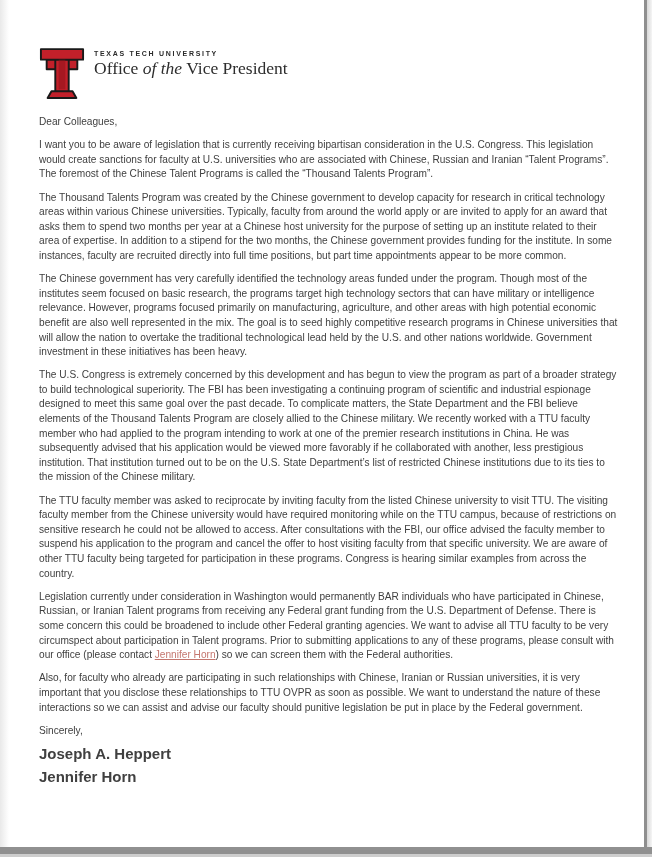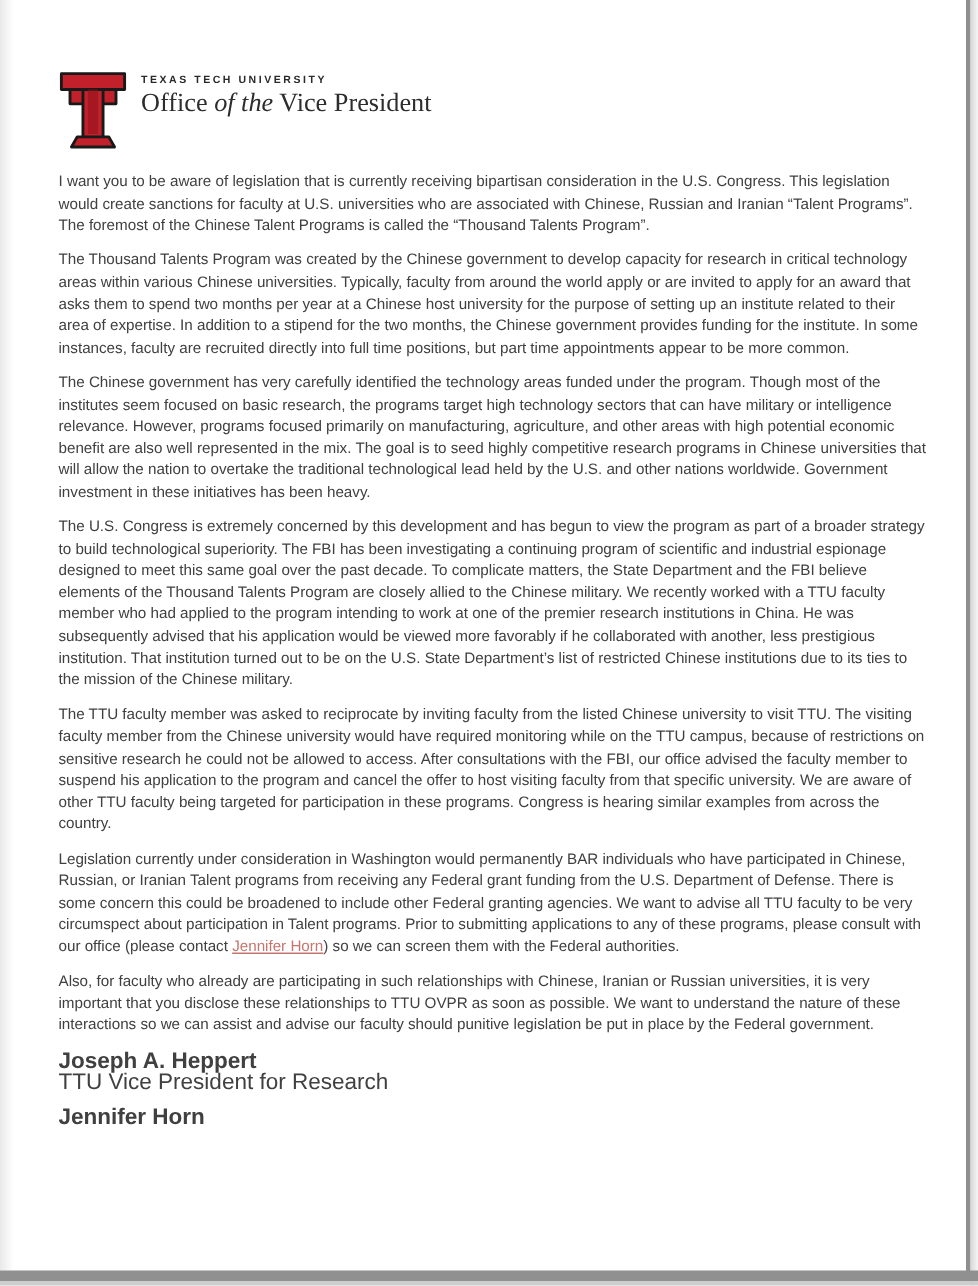--- a/index.html
+++ b/index.html
@@ -79,35 +79,36 @@
         </g>
         <rect x="20.5" y="13" width="7" height="31" fill="#8f1219" stroke="none" opacity="0.55"></rect>
       </svg>
       <div class="mast-text">
         <div class="university">TEXAS TECH UNIVERSITY</div>
         <div class="office-line"><span>Office </span><span class="it">of the</span><span> Vice President</span></div>
       </div>
     </div>
 
     <div class="body-text">
+      <p class="salutation">Dear Colleagues,</p>
 
       <p class="para">I want you to be aware of legislation that is currently receiving bipartisan consideration in the U.S. Congress. This legislation would create sanctions for faculty at U.S. universities who are associated with Chinese, Russian and Iranian “Talent Programs”. The foremost of the Chinese Talent Programs is called the “Thousand Talents Program”.</p>
       <p class="para">The Thousand Talents Program was created by the Chinese government to develop capacity for research in critical technology areas within various Chinese universities. Typically, faculty from around the world apply or are invited to apply for an award that asks them to spend two months per year at a Chinese host university for the purpose of setting up an institute related to their area of expertise. In addition to a stipend for the two months, the Chinese government provides funding for the institute. In some instances, faculty are recruited directly into full time positions, but part time appointments appear to be more common.</p>
       <p class="para">The Chinese government has very carefully identified the technology areas funded under the program. Though most of the institutes seem focused on basic research, the programs target high technology sectors that can have military or intelligence relevance. However, programs focused primarily on manufacturing, agriculture, and other areas with high potential economic benefit are also well represented in the mix. The goal is to seed highly competitive research programs in Chinese universities that will allow the nation to overtake the traditional technological lead held by the U.S. and other nations worldwide. Government investment in these initiatives has been heavy.</p>
       <p class="para">The U.S. Congress is extremely concerned by this development and has begun to view the program as part of a broader strategy to build technological superiority. The FBI has been investigating a continuing program of scientific and industrial espionage designed to meet this same goal over the past decade. To complicate matters, the State Department and the FBI believe elements of the Thousand Talents Program are closely allied to the Chinese military. We recently worked with a TTU faculty member who had applied to the program intending to work at one of the premier research institutions in China. He was subsequently advised that his application would be viewed more favorably if he collaborated with another, less prestigious institution. That institution turned out to be on the U.S. State Department’s list of restricted Chinese institutions due to its ties to the mission of the Chinese military.</p>
       <p class="para">The TTU faculty member was asked to reciprocate by inviting faculty from the listed Chinese university to visit TTU. The visiting faculty member from the Chinese university would have required monitoring while on the TTU campus, because of restrictions on sensitive research he could not be allowed to access. After consultations with the FBI, our office advised the faculty member to suspend his application to the program and cancel the offer to host visiting faculty from that specific university. We are aware of other TTU faculty being targeted for participation in these programs. Congress is hearing similar examples from across the country.</p>
 
       <p class="para"><span>Legislation currently under consideration in Washington would permanently BAR individuals who have participated in Chinese, Russian, or Iranian Talent programs from receiving any Federal grant funding from the U.S. Department of Defense. There is some concern this could be broadened to include other Federal granting agencies. We want to advise all TTU faculty to be very circumspect about participation in Talent programs. Prior to submitting applications to any of these programs, please consult with our office (please contact </span><a class="contact-link">Jennifer Horn</a><span>) so we can screen them with the Federal authorities.</span></p>
 
       <p class="para">Also, for faculty who already are participating in such relationships with Chinese, Iranian or Russian universities, it is very important that you disclose these relationships to TTU OVPR as soon as possible. We want to understand the nature of these interactions so we can assist and advise our faculty should punitive legislation be put in place by the Federal government.</p>
 
+      <p class="closing">Sincerely,</p>
 
       <div class="sig-block">
         <div class="sig-name">Joseph A. Heppert</div>
-        <div class="sig-title">TTU Vice President for Research</div>
       </div>
       <div class="sig-block">
         <div class="sig-name">Jennifer Horn</div>
       </div>
     </div>
 
   </div>
 </div>
 
 <div class="edge-left"></div>

